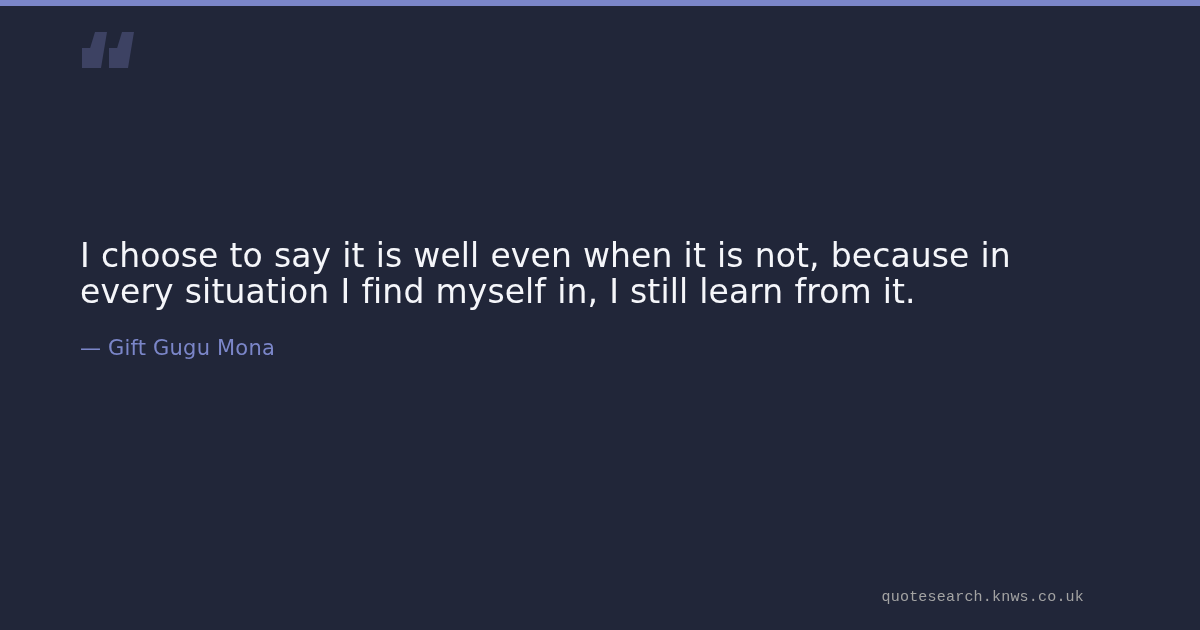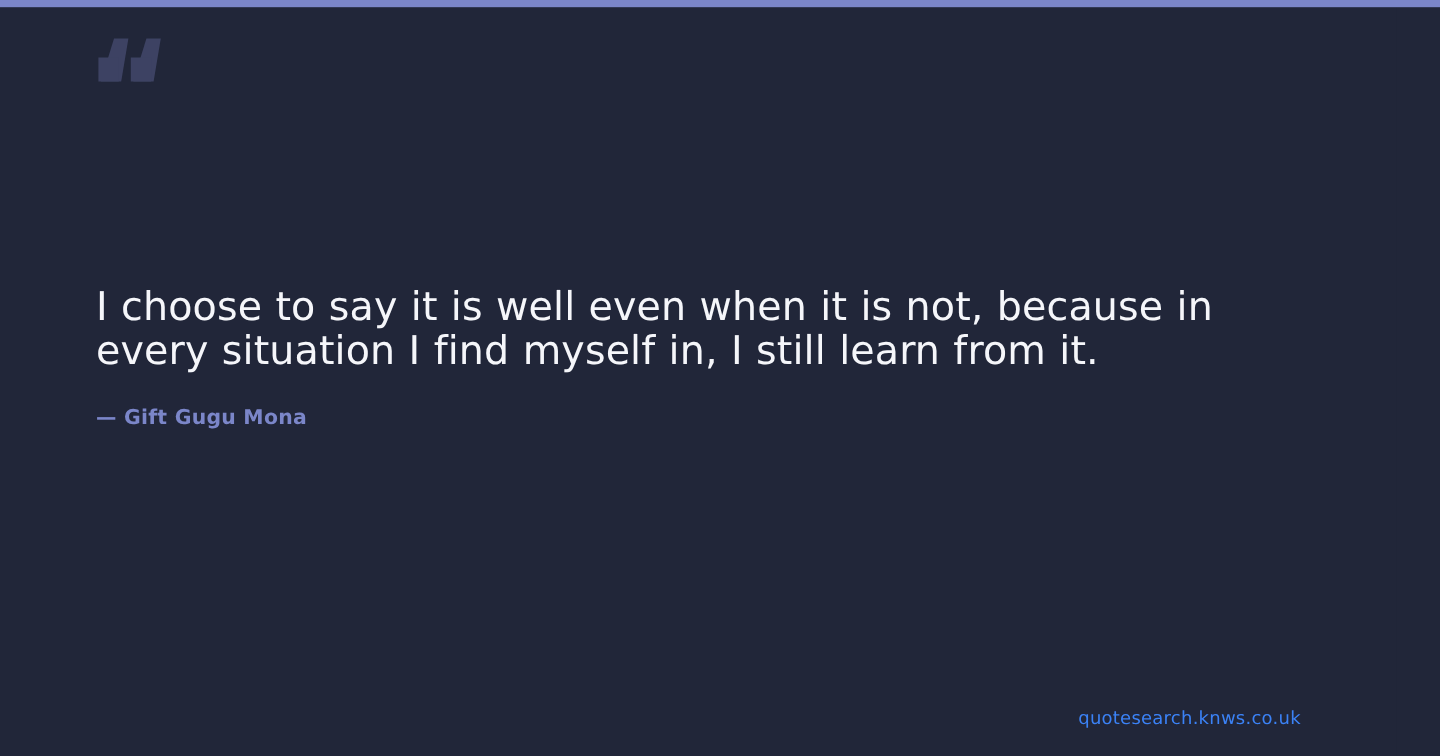--- a/index.html
+++ b/index.html
@@ -61,37 +61,38 @@
     line-height: 36px;
     font-weight: 400;
     letter-spacing: 0.1px;
     word-spacing: 0.5px;
   }
 
   .attribution {
     margin: 0;
     padding-top: 25px;
     color: #7b86c9;
-    font-size: 17px;
+    font-size: 21px;
     line-height: 26px;
-    font-weight: 700;
+    font-weight: 400;
     letter-spacing: 0.2px;
   }
 
   
   .footer {
     position: absolute;
     right: 80px;
     bottom: 22px;
-    color: #3b82f6;
+    color: #a3a3a3;
     font-size: 15px;
     line-height: 20px;
     font-weight: 400;
     letter-spacing: 0.2px;
     text-align: right;
+    font-family: Liberation Mono, monospace;
   }
 </style>
 </head>
 <body>
 
 <div class="quote-card">
 
   <div class="accent-bar"></div>
 
   <div class="quote-mark">

